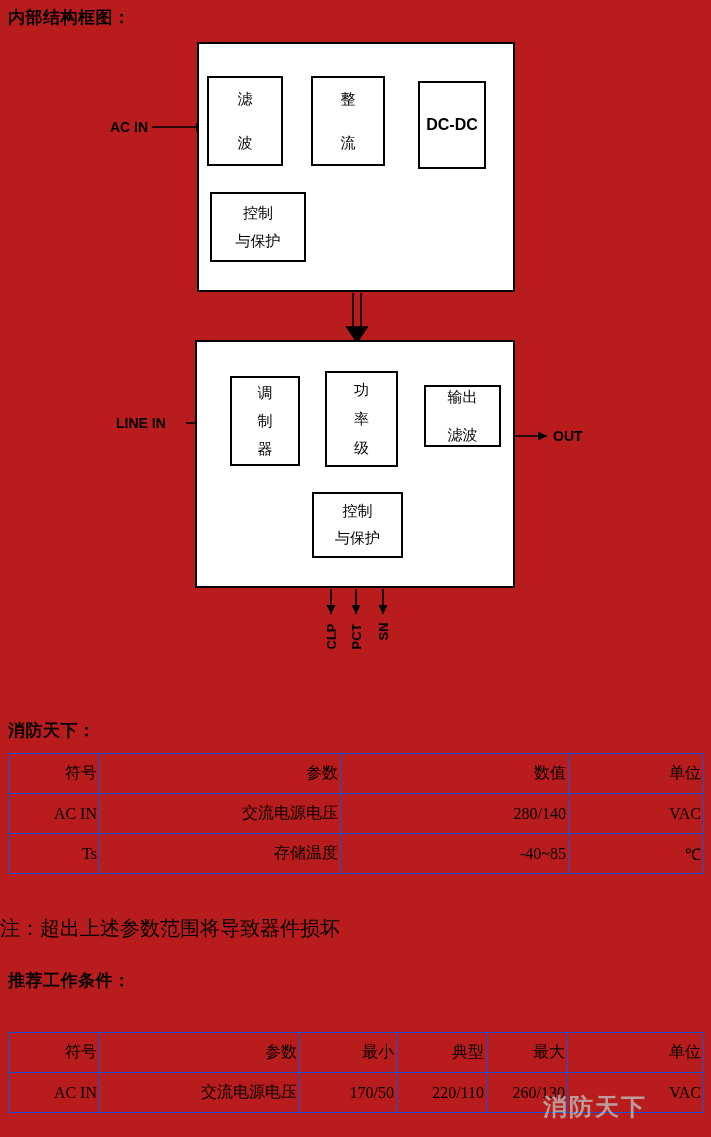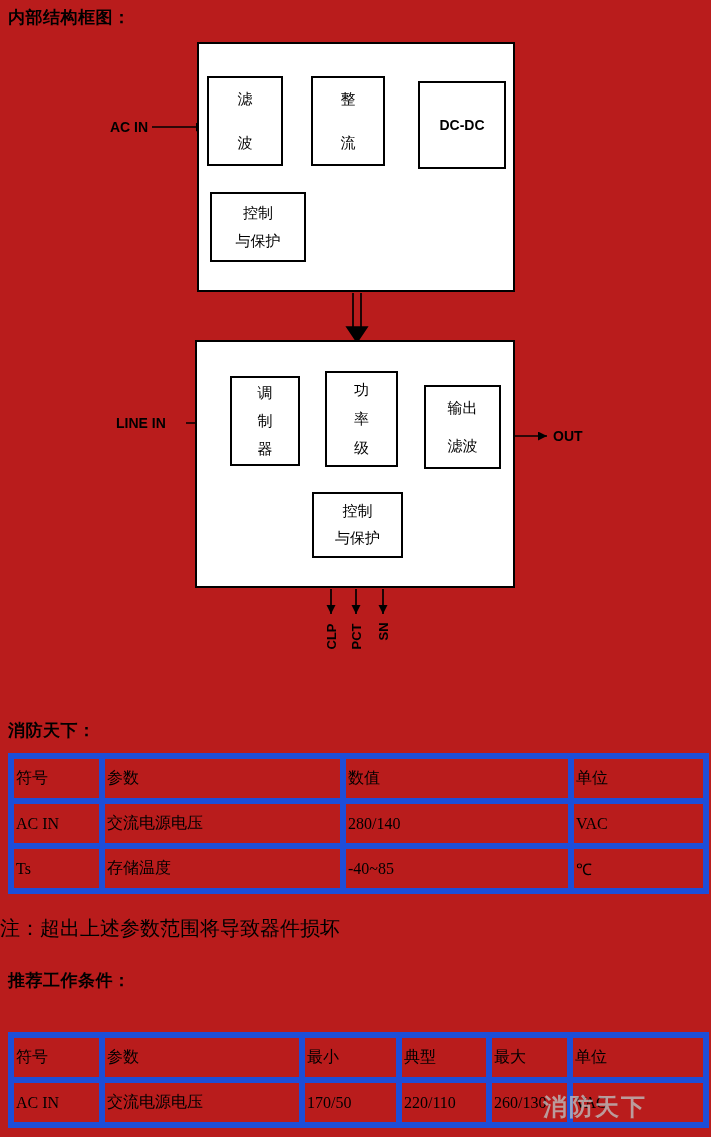--- a/index.html
+++ b/index.html
@@ -30,21 +30,21 @@
     font-family:"Liberation Sans", sans-serif; font-weight:bold; font-size:13px;
     transform:rotate(-90deg); transform-origin:center center; white-space:nowrap;
   }
   svg.arrows { position:absolute; left:0; top:0; pointer-events:none; }
   
   .tbl {
     position:absolute; left:8px; border-collapse:collapse; table-layout:fixed;
     font-size:16px;
   }
   .tbl td {
-    border:6px solid #1d4ed8; height:39px; text-align:left; vertical-align:middle;
+    border:1px solid #1d4ed8; height:39px; text-align:right; vertical-align:middle;
     padding:0 2px; overflow:hidden;
   }
   .wm {
     position:absolute; left:543px; top:1091px; z-index:5;
     font-size:24px; font-weight:bold; letter-spacing:2px;
     color:rgba(187,187,187,0.8);
     font-family:"Liberation Sans", sans-serif;
   }
 </style>
 </head>
@@ -82,33 +82,33 @@
       <line x1="383" y1="589" x2="383" y2="614" marker-end="url(#ah)"></line>
     </g>
   </svg>
 
   <div class="obx" style="left:197px;top:42px;width:318px;height:250px"></div>
   <div class="lbl" style="left:96px;top:119px;width:52px;text-align:right">AC IN</div>
   <div class="bx" style="left:207px;top:76px;width:76px;height:90px;line-height:44px">滤
 波</div>
   <div class="bx" style="left:311px;top:76px;width:74px;height:90px;line-height:44px">整
 流</div>
-  <div class="bx" style="left:418px;top:81px;width:88px;height:88px;font-family:'Liberation Sans',sans-serif;font-weight:bold;font-size:14px">DC-DC</div>
+  <div class="bx" style="left:418px;top:81px;width:68px;height:88px;font-family:'Liberation Sans',sans-serif;font-weight:bold;font-size:16px">DC-DC</div>
   <div class="bx" style="left:210px;top:192px;width:96px;height:70px;line-height:28px">控制
 与保护</div>
 
   <div class="obx" style="left:195px;top:340px;width:320px;height:248px"></div>
   <div class="lbl" style="left:116px;top:415px;width:64px;text-align:left">LINE IN</div>
   <div class="bx" style="left:230px;top:376px;width:70px;height:90px;line-height:28px">调
 制
 器</div>
   <div class="bx" style="left:325px;top:371px;width:73px;height:96px;line-height:29px">功
 率
 级</div>
-  <div class="bx" style="left:424px;top:385px;width:77px;height:84px;line-height:38px">输出
+  <div class="bx" style="left:424px;top:385px;width:77px;height:62px;line-height:38px">输出
 滤波</div>
   <div class="bx" style="left:312px;top:492px;width:91px;height:66px;line-height:27px">控制
 与保护</div>
   <div class="lbl" style="left:553px;top:428px">OUT</div>
 
   <div class="pin" style="left:311px;top:629px">CLP</div>
   <div class="pin" style="left:336px;top:629px">PCT</div>
   <div class="pin" style="left:363px;top:624px">SN</div>
 
   <div class="h" style="top:719px">消防天下：</div>

